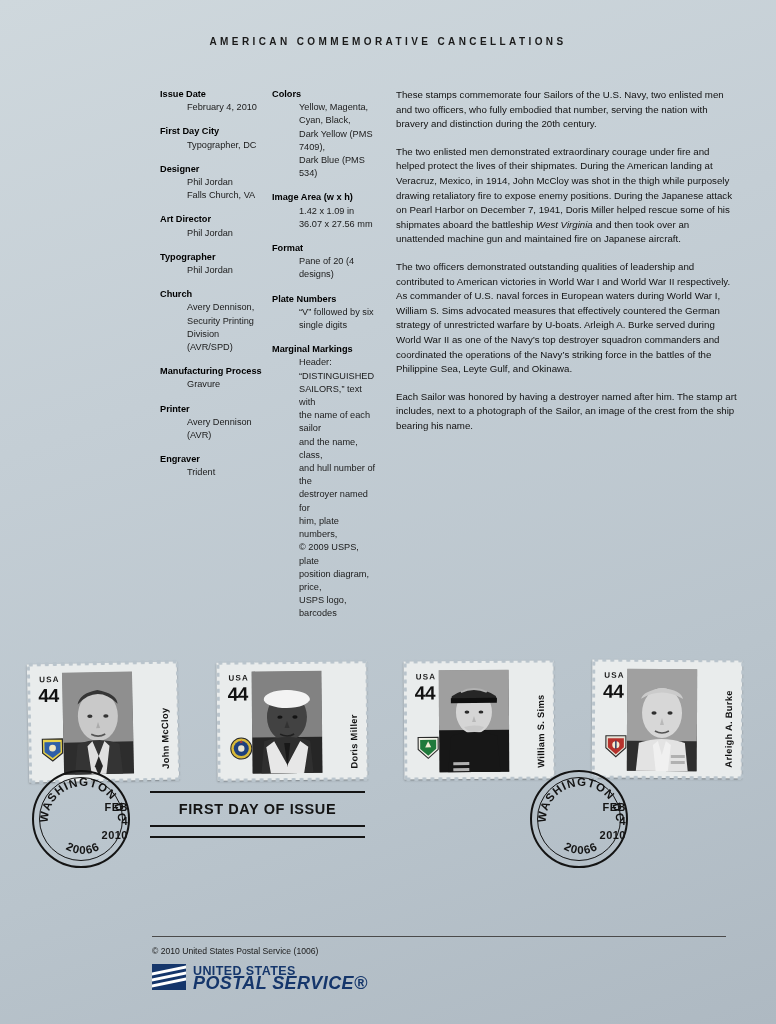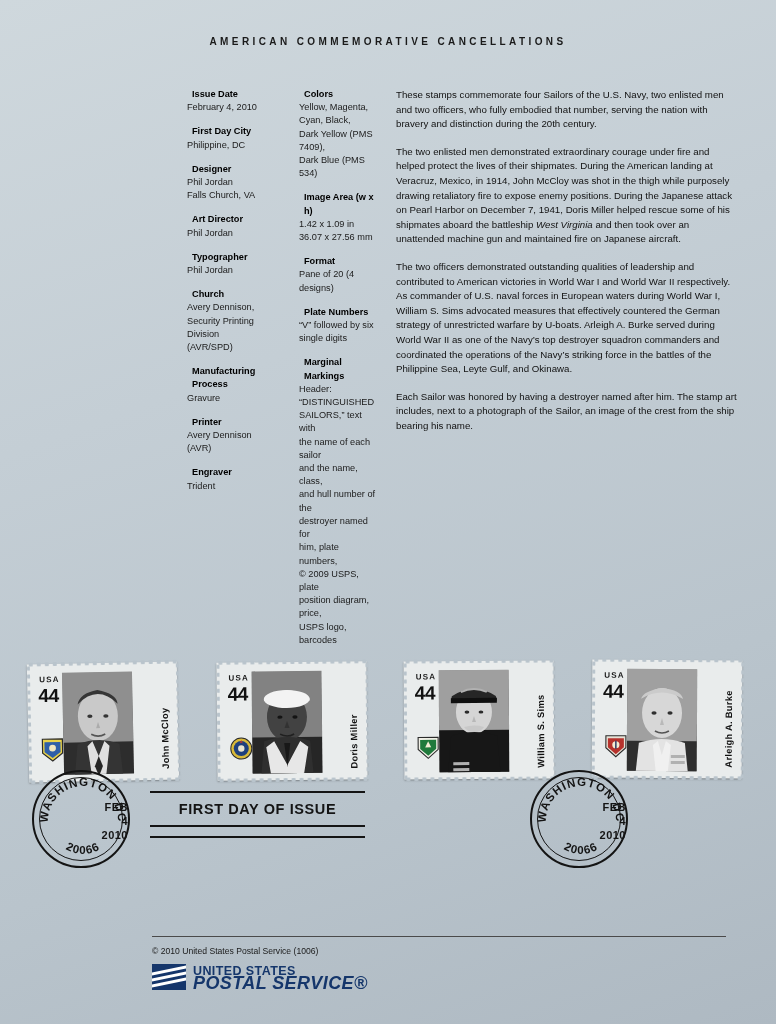--- a/index.html
+++ b/index.html
@@ -41,21 +41,20 @@
     font-size: 9.2px;
     line-height: 13.2px;
     color: #151515;
   }
   #spec-col-1 { left: 160px; top: 88px; width: 105px; }
   #spec-col-2 { left: 272px; top: 88px; width: 105px; }
   .spec-item { margin-bottom: 11px; }
   .spec-label {
     font-weight: bold;
     color: #000;
-    margin-left: 32px;
   }
   .spec-value {
     color: #1b1b1b;
     white-space: pre-line;
     padding-left: 27px;
   }
 
   
   #article {
     position: absolute;
@@ -281,21 +280,21 @@
 
     <div class="header-title">AMERICAN COMMEMORATIVE CANCELLATIONS</div>
 
     <div class="spec-col" id="spec-col-1">
       <div class="spec-item">
         <div class="spec-label">Issue Date</div>
         <div class="spec-value">February 4, 2010</div>
       </div>
       <div class="spec-item">
         <div class="spec-label">First Day City</div>
-        <div class="spec-value">Philippine, DC</div>
+        <div class="spec-value">Typographer, DC</div>
       </div>
       <div class="spec-item">
         <div class="spec-label">Designer</div>
         <div class="spec-value">Phil Jordan
 Falls Church, VA</div>
       </div>
       <div class="spec-item">
         <div class="spec-label">Art Director</div>
         <div class="spec-value">Phil Jordan</div>
       </div>

